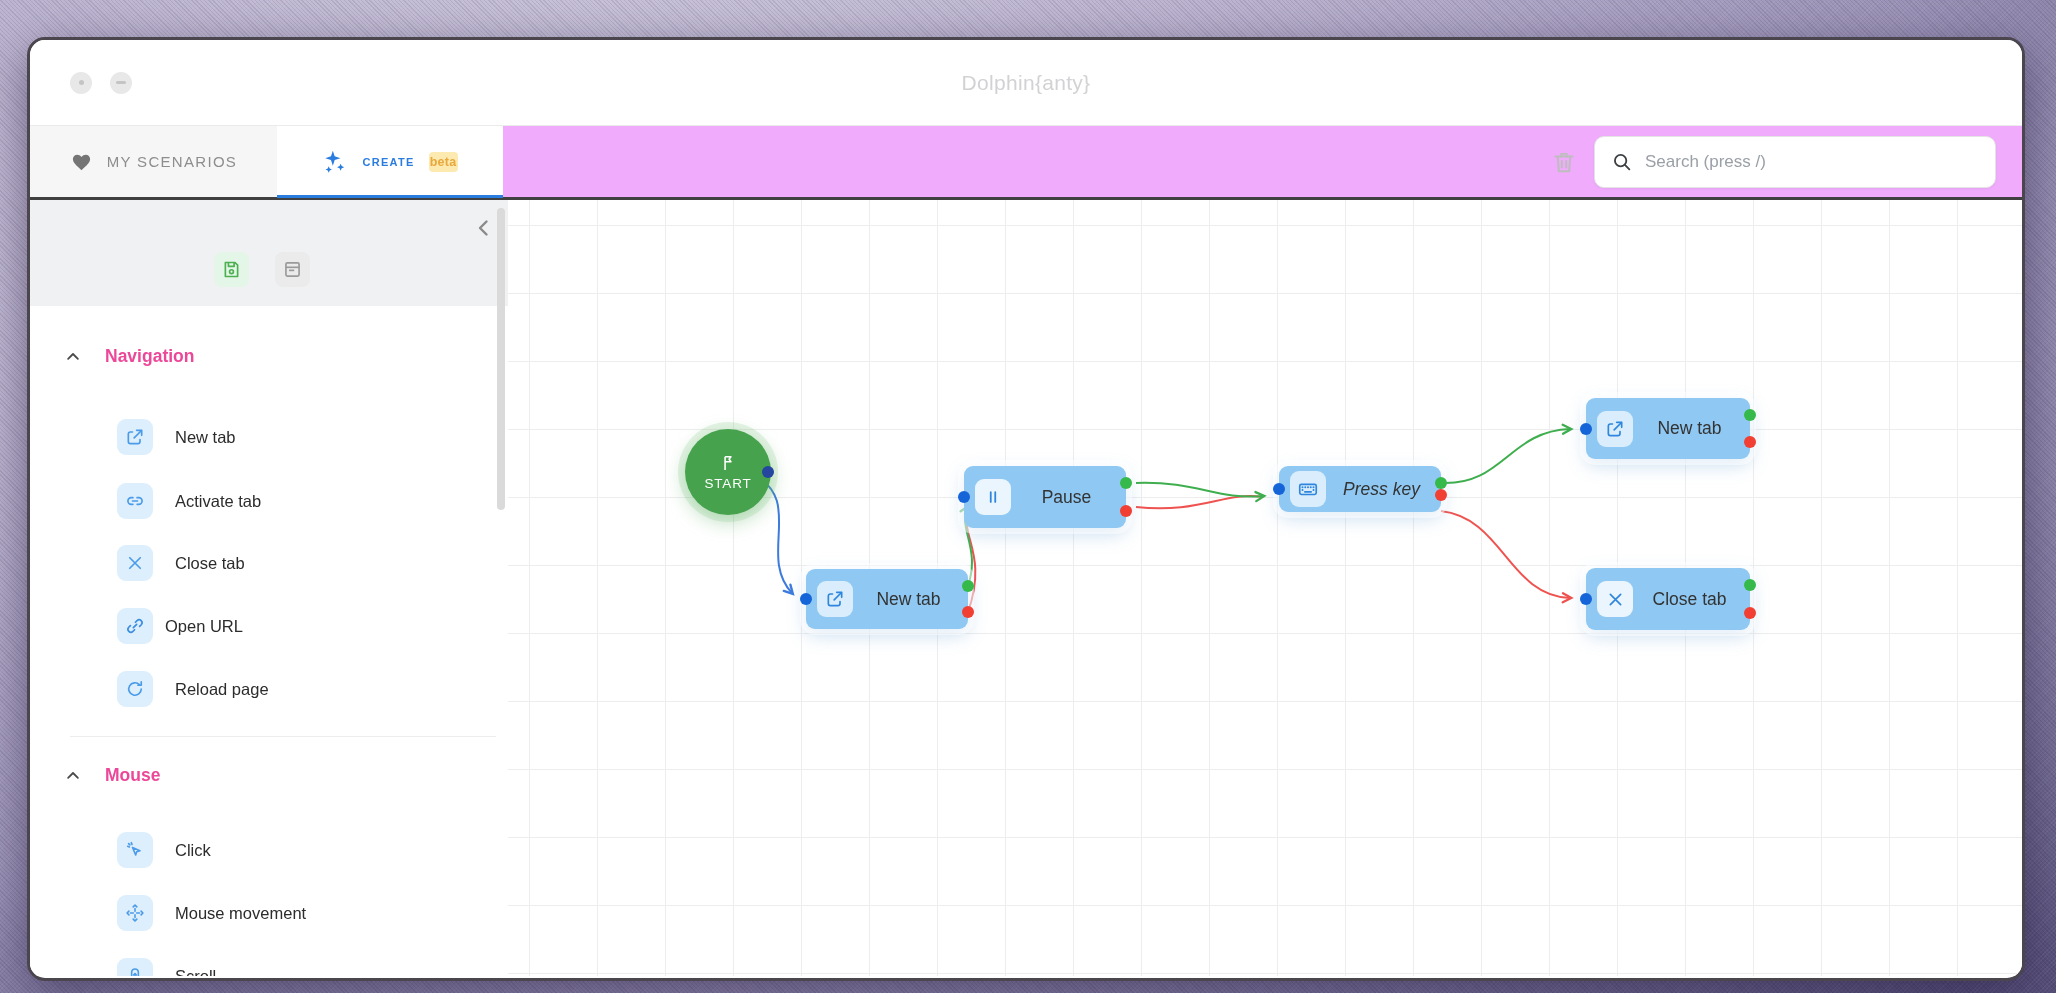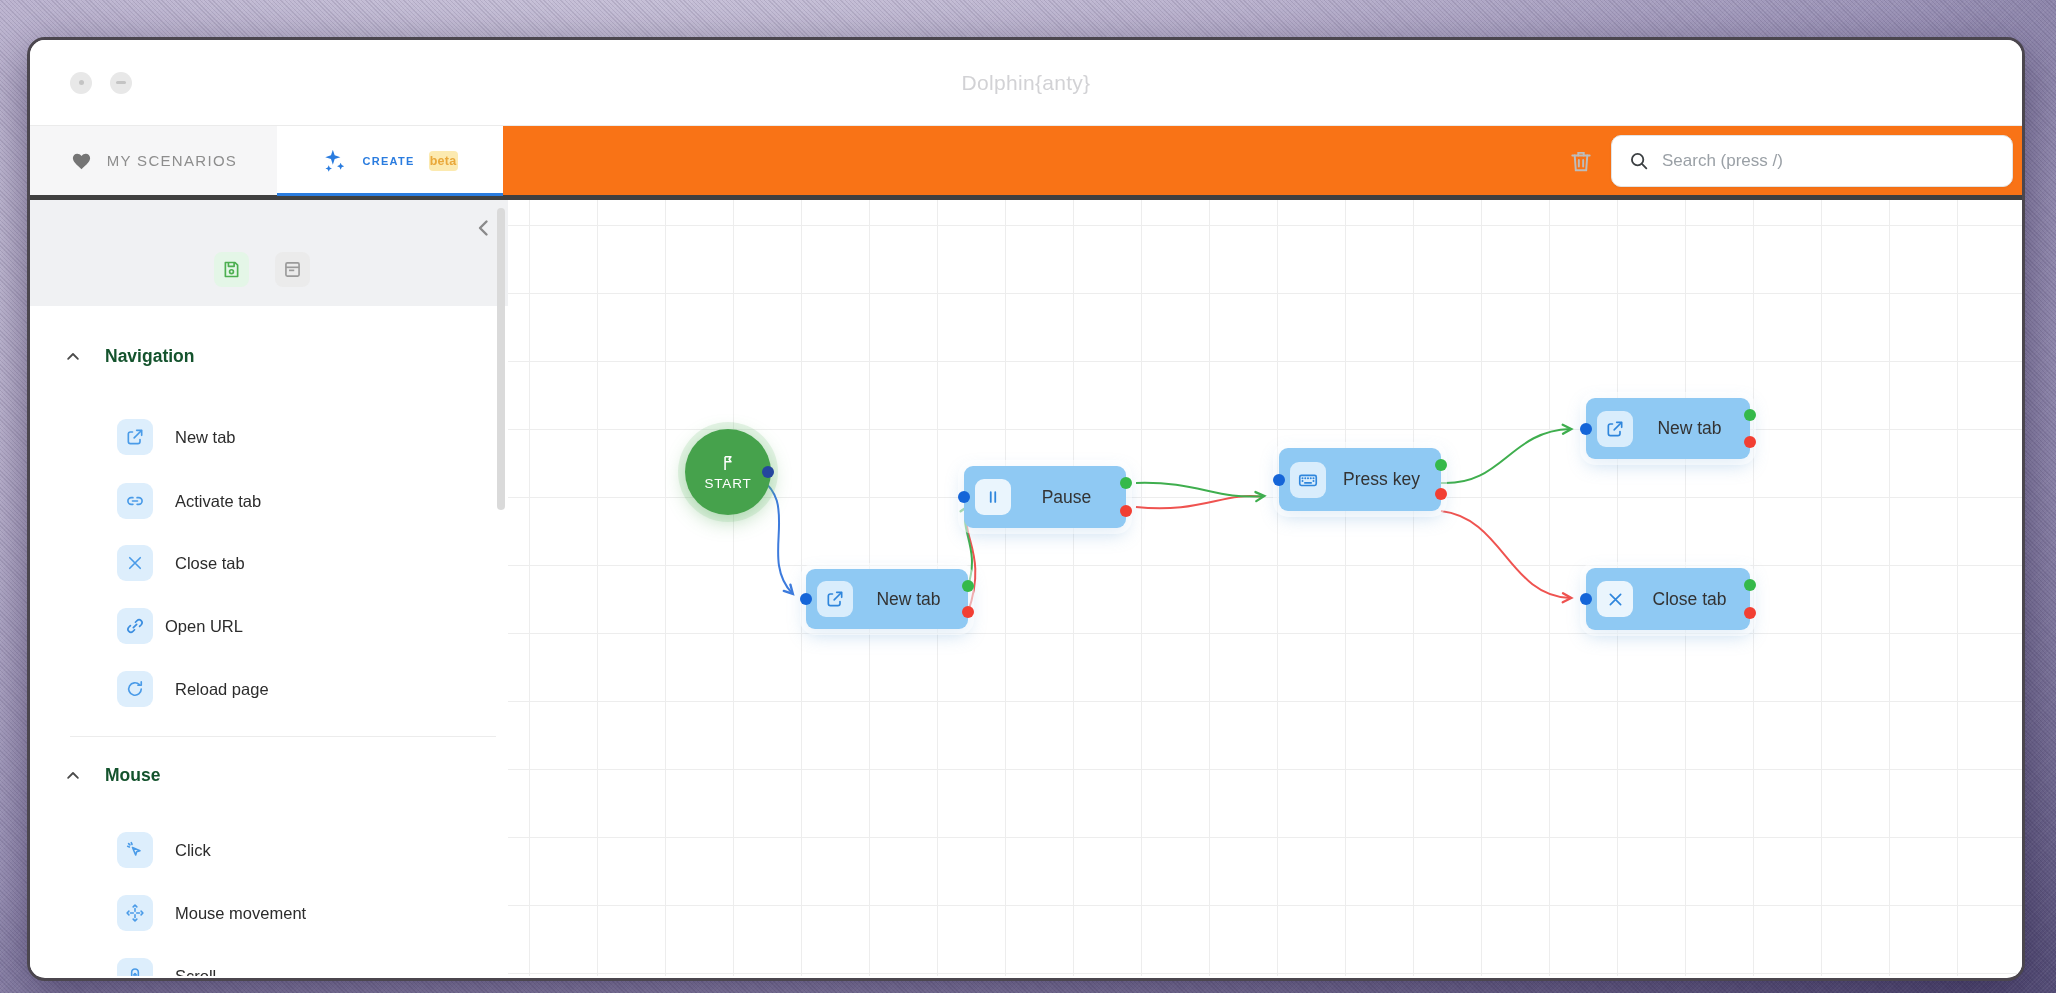--- a/index.html
+++ b/index.html
@@ -23,51 +23,51 @@
   
   .titlebar{ position:relative; height:86px; background:#fff; border-bottom:1px solid #ebebeb; }
   .win-controls{ position:absolute; left:40px; top:50%; transform:translateY(-50%); display:flex; gap:18px; }
   .wc{ width:22px; height:22px; border-radius:50%; background:#e8e8e8; display:grid; place-items:center; border:none; cursor:default; }
   .wc .dot{ width:5px; height:5px; border-radius:50%; background:#c4c4c4; }
   .wc .dash{ width:10px; height:3.5px; border-radius:2px; background:#c4c4c4; }
   .win-title{ position:absolute; left:0; right:0; top:50%; transform:translateY(-50%);
     text-align:center; font-size:21px; color:#d2d2d5; letter-spacing:.3px; }
 
   
-  .tabbar{ position:relative; height:74px; background:#f97316; border-bottom:5px solid #404040; display:flex; }
+  .tabbar{ position:relative; height:74px; background:#f0abfc; border-bottom:3px solid #404040; display:flex; }
   .tab{ display:flex; align-items:center; justify-content:center; gap:14px; cursor:pointer; height:100%; }
   .tab-scenarios{ width:247px; background:#f6f6f7; }
   .tab-scenarios .tlabel{ font-size:15px; letter-spacing:1.3px; color:#8d8d8d; font-weight:500; }
   .tab-create{ width:226px; position:relative; background:#fff; }
   .tab-create .tlabel{ font-size:11px; letter-spacing:1.3px; color:#2a7cdf; font-weight:600; }
   .tab-create::after{ content:""; position:absolute; left:0; right:0; bottom:-1px; height:3px; background:#2a7cdf; }
   .beta-badge{ background:#fceab0; color:#e9a83b; font-size:12.5px; font-weight:700;
     padding:3px 1px; border-radius:4px; letter-spacing:.3px; }
 
-  .tab-tools{ position:absolute; right:9px; top:50%; transform:translateY(-50%); display:flex; align-items:center; gap:17px; }
+  .tab-tools{ position:absolute; right:26px; top:50%; transform:translateY(-50%); display:flex; align-items:center; gap:17px; }
   .trash-btn{ background:none; border:none; cursor:pointer; display:grid; place-items:center; }
   .searchbox{ width:402px; height:52px; border:1px solid #e3e3e3; border-radius:10px; background:#fff;
     display:flex; align-items:center; gap:12px; padding:0 16px; box-shadow:0 1px 3px rgba(0,0,0,.05); }
   .searchbox input{ border:none; outline:none; flex:1; font-size:17px; color:#444; font-family:"Liberation Sans",sans-serif; background:transparent; }
   .searchbox input::placeholder{ color:#9aa0a6; }
 
   
   .content{ display:flex; height:776px; }
 
   
   .sidebar{ position:relative; width:478px; background:#fff; flex:none; overflow:hidden; }
   .side-head{ position:relative; height:106px; background:#f0f1f3; }
   .hbtn{ position:absolute; width:35px; height:35px; border:none; border-radius:8px; display:grid; place-items:center; cursor:pointer; }
   .hbtn.save{ left:184px; top:52px; background:#e4f6e7; }
   .hbtn.notes{ left:245px; top:52px; background:#ebebeb; }
   .collapse-btn{ position:absolute; left:438px; top:12px; width:32px; height:32px; background:none; border:none; cursor:pointer; display:grid; place-items:center; }
   .side-scrollbar{ position:absolute; right:3px; top:8px; width:8px; height:302px; border-radius:4px; background:#dadada; }
 
   .sec-head{ position:absolute; left:34px; display:flex; align-items:center; gap:23px; cursor:pointer; }
-  .sec-title{ font-size:17.5px; font-weight:700; color:#14532d; }
+  .sec-title{ font-size:17.5px; font-weight:700; color:#ec4899; }
   .srow{ position:absolute; left:87px; display:flex; align-items:center; gap:22px; cursor:pointer; }
   .chip{ width:36px; height:36px; border-radius:9px; background:#ddeefc; display:grid; place-items:center; flex:none; }
   .srow .slabel{ font-size:16.5px; color:#2c2c2c; }
   .side-divider{ position:absolute; left:40px; right:12px; height:1px; background:#ececec; }
 
   
   .canvas{ position:relative; flex:1; background-color:#fff; overflow:hidden;
     background-image:
       linear-gradient(to right, #ededed 1px, transparent 1px),
       linear-gradient(to bottom, #ededed 1px, transparent 1px);
@@ -343,21 +343,21 @@
             <svg width="18" height="18" viewBox="0 0 24 24" fill="none" stroke="#2f86dc" stroke-width="2.4" stroke-linecap="round">
                 <path d="M9 5.5v13M15 5.5v13"></path>
               </svg>
           </span>
           <span class="nlabel">Pause</span>
           <span class="port p-in"></span>
           <span class="port p-ok"></span>
           <span class="port p-err"></span>
         </div>
 
-        <div class="node" style="left:771px; top:248px; width:162px; height:63px;">
+        <div class="node" style="left:771px; top:266px; width:162px; height:46px;font-style:italic;">
           <span class="chip2">
             <svg width="22" height="22" viewBox="0 0 24 24" fill="none" stroke="#2f86dc" stroke-width="1.8" stroke-linecap="round">
                 <rect x="3" y="7" width="18" height="11" rx="1.8"></rect>
                 <path d="M6 10.2h.01M9 10.2h.01M12 10.2h.01M15 10.2h.01M18 10.2h.01M6 13h.01M18 13h.01" stroke-width="2.2"></path>
                 <path d="M8.5 15.2h7"></path>
               </svg>
           </span>
           <span class="nlabel">Press key</span>
           <span class="port p-in"></span>
           <span class="port p-ok"></span>

